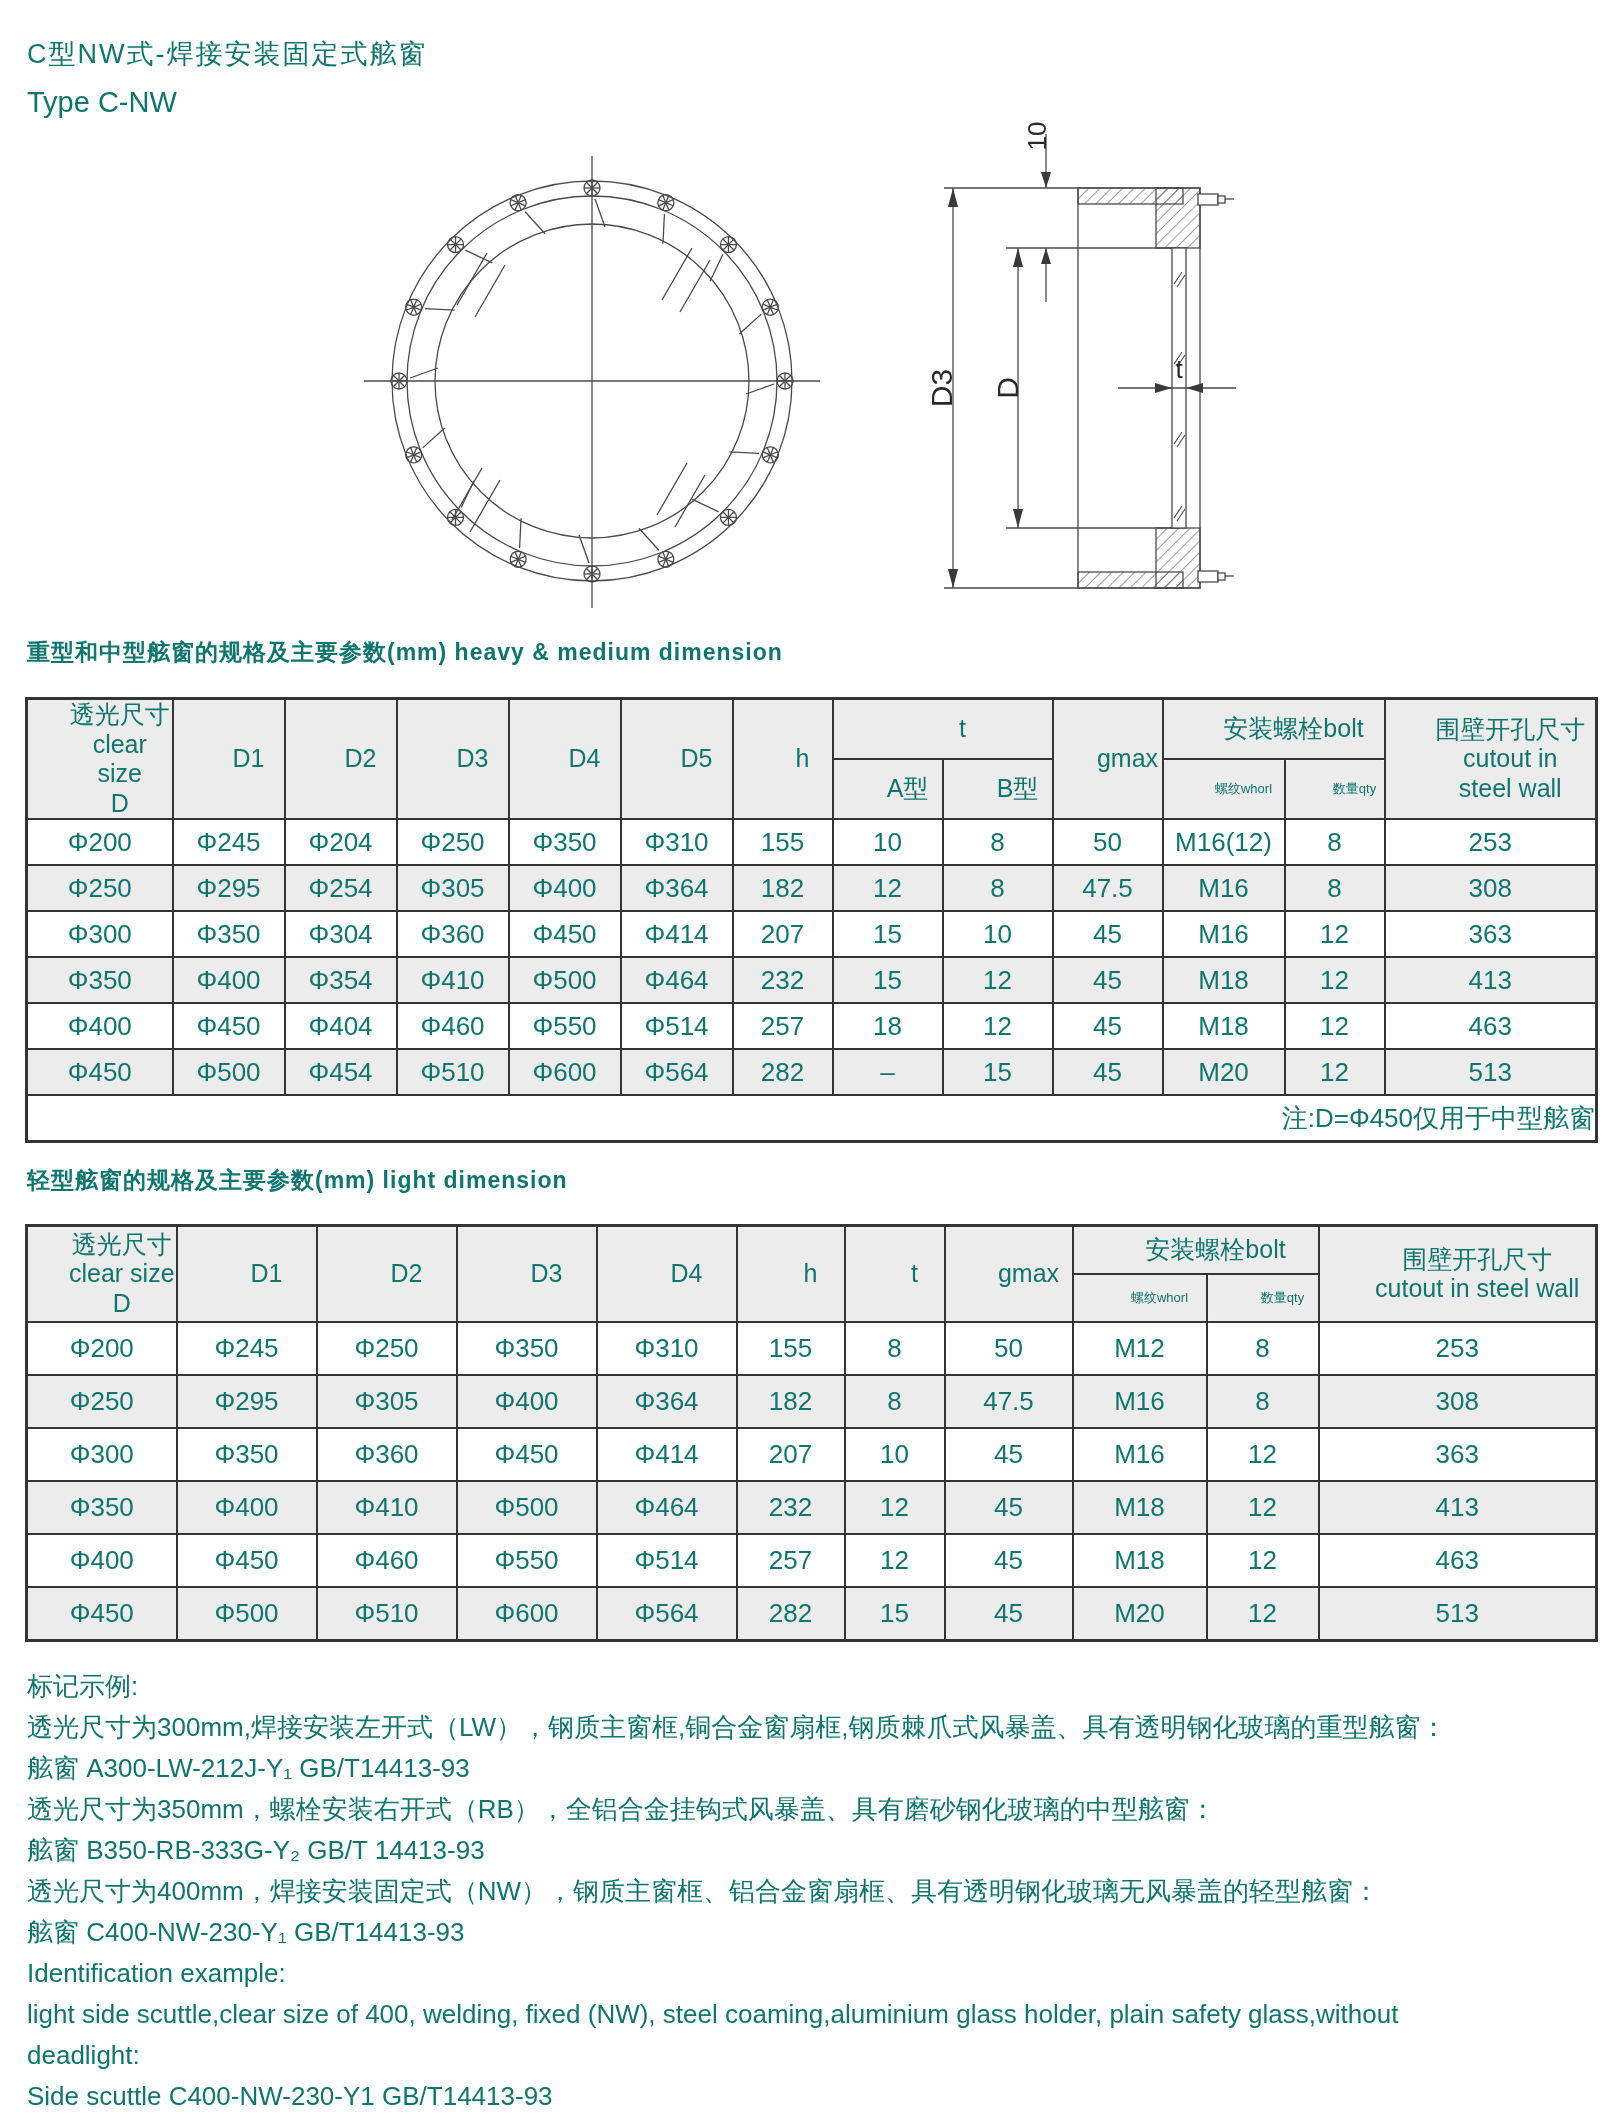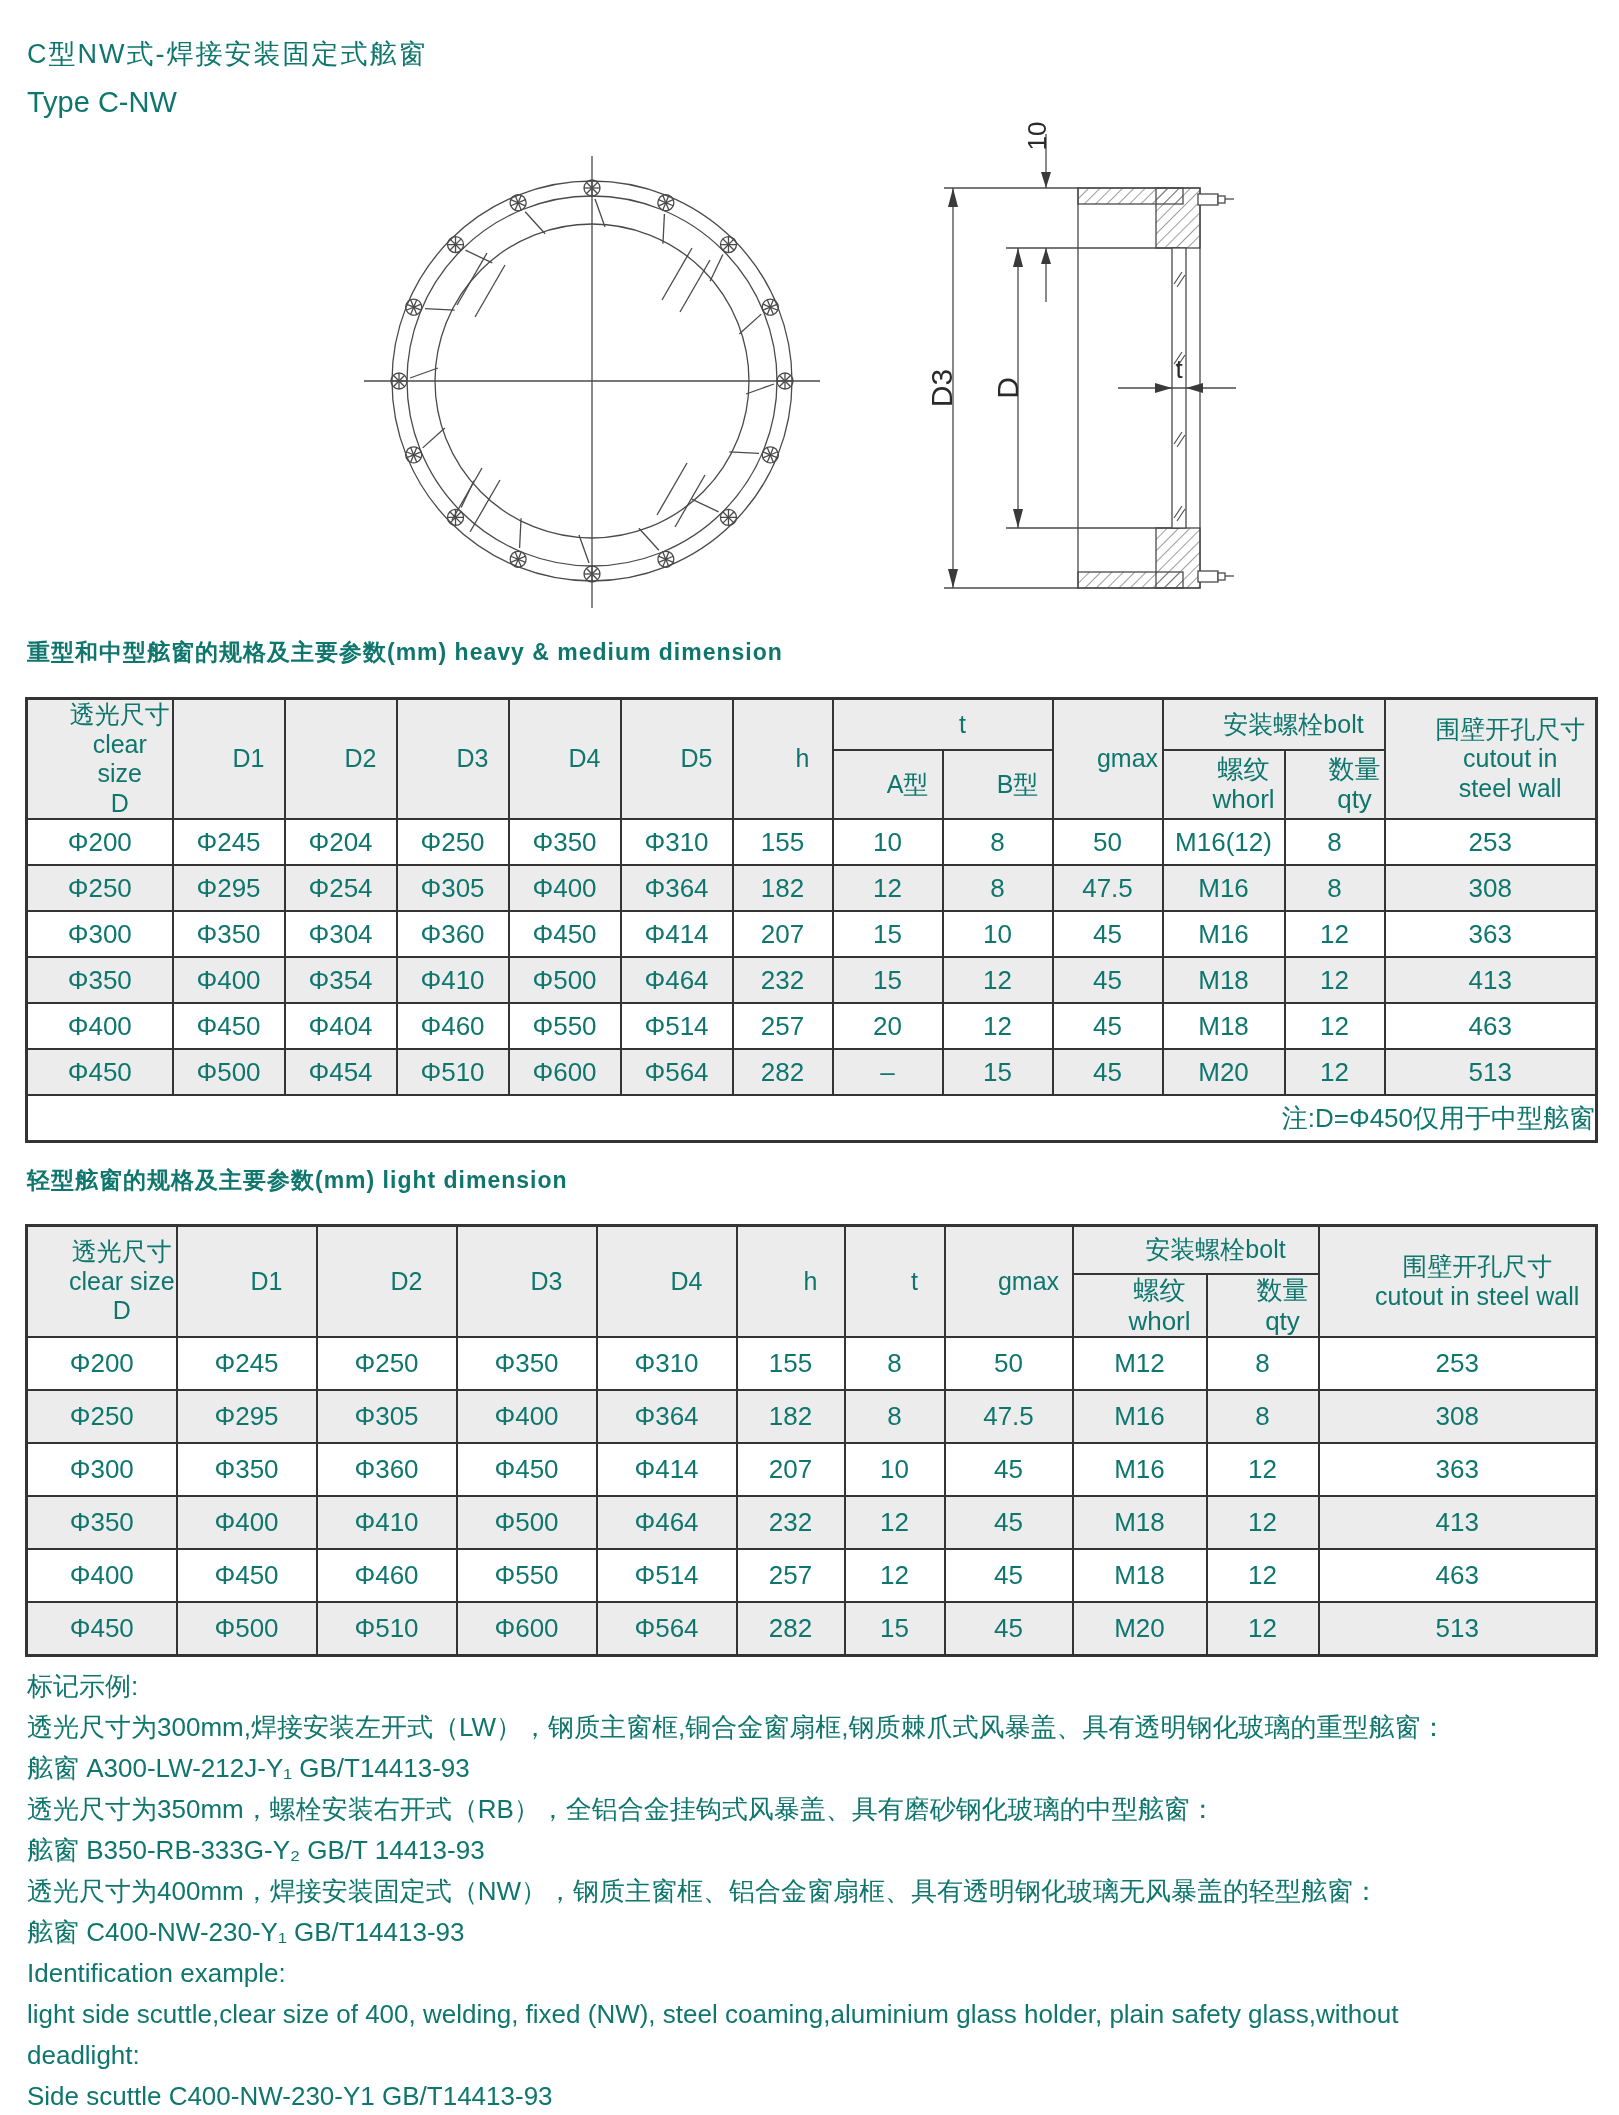--- a/index.html
+++ b/index.html
@@ -16,21 +16,21 @@
   #front-view{left:352px;top:148px;}
   #section-view{left:928px;top:88px;}
   table{
     position:absolute;left:25px;width:1570px;border-collapse:collapse;table-layout:fixed;
     border:3px solid #343434;
   }
   #table1{top:697px;}
   #table2{top:1224px;}
   th,td{border:2px solid #343434;text-align:center;vertical-align:middle;padding:0;}
   th{background:#ececec;font-weight:normal;font-size:25px;white-space:pre-line;line-height:1.18;padding-left:40px;}
-  th.sub{font-size:26px;border-radius:6px;}
+  th.sub{font-size:13px;border-radius:6px;}
   #table1 th{height:44px;}
   #table2 th{height:46px;}
   #table1 td{height:44px;font-size:26px;}
   #table2 td{height:51px;font-size:26px;}
   tr.alt td{background:#ececec;}
   td.note-cell{text-align:right;padding-left:12px;height:46px;font-size:26px;background:#fff;}
   .example{position:absolute;left:27px;top:1666px;width:1570px;font-size:26px;line-height:41px;}
   .example div{white-space:normal;}
 </style>
 </head>
@@ -254,21 +254,21 @@
           <td>413</td>
         </tr>
         <tr>
           <td>Φ400</td>
           <td>Φ450</td>
           <td>Φ404</td>
           <td>Φ460</td>
           <td>Φ550</td>
           <td>Φ514</td>
           <td>257</td>
-          <td>20</td>
+          <td>18</td>
           <td>12</td>
           <td>45</td>
           <td>M18</td>
           <td>12</td>
           <td>463</td>
         </tr>
         <tr class="alt">
           <td>Φ450</td>
           <td>Φ500</td>
           <td>Φ454</td>

